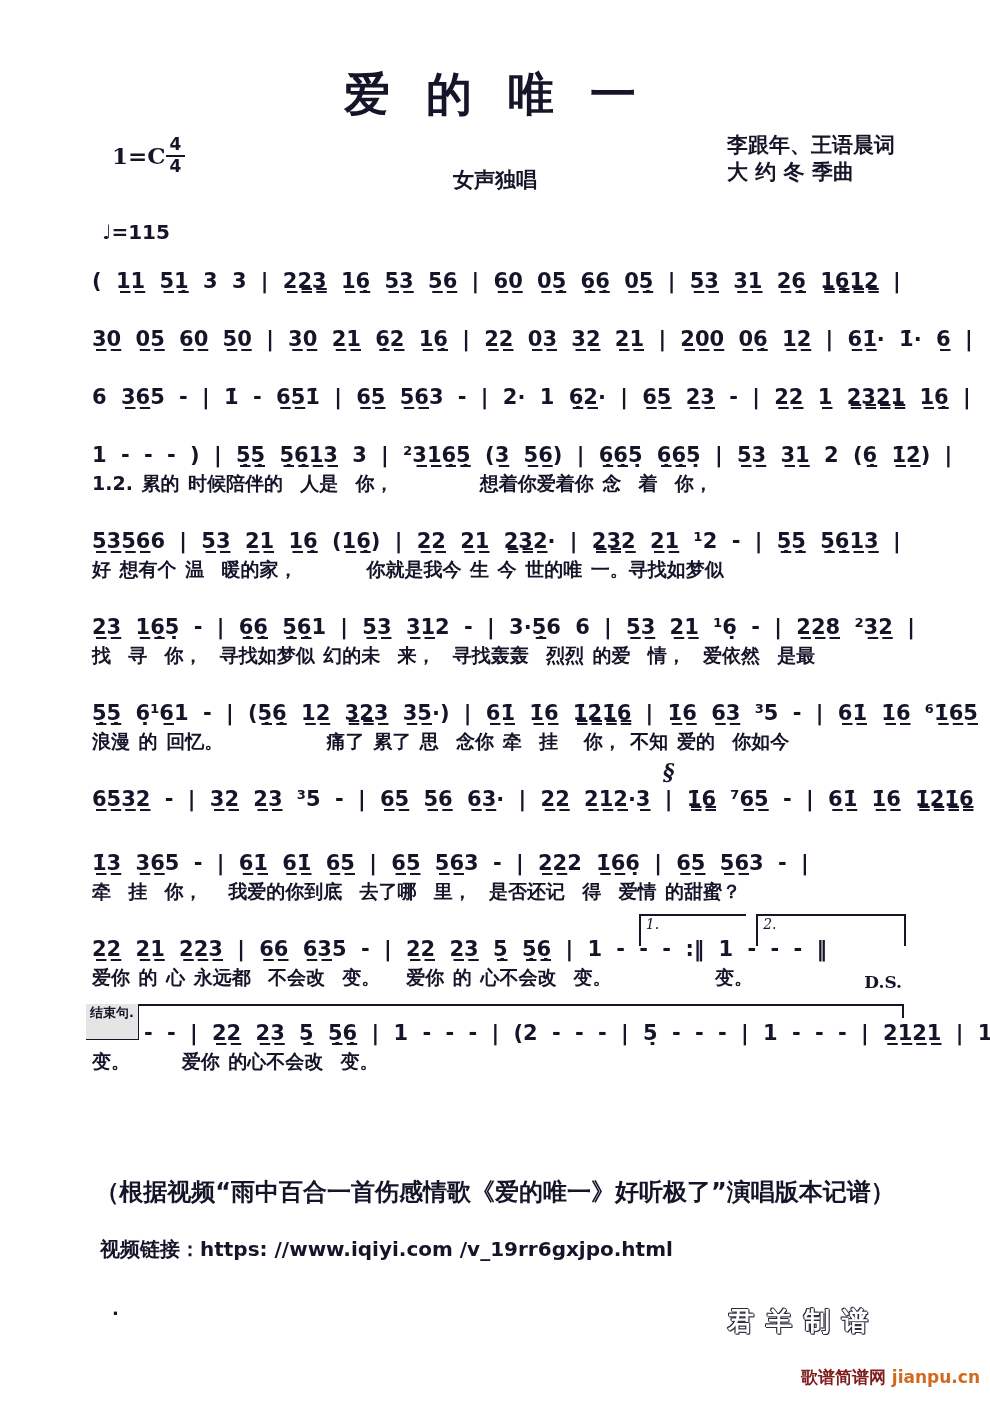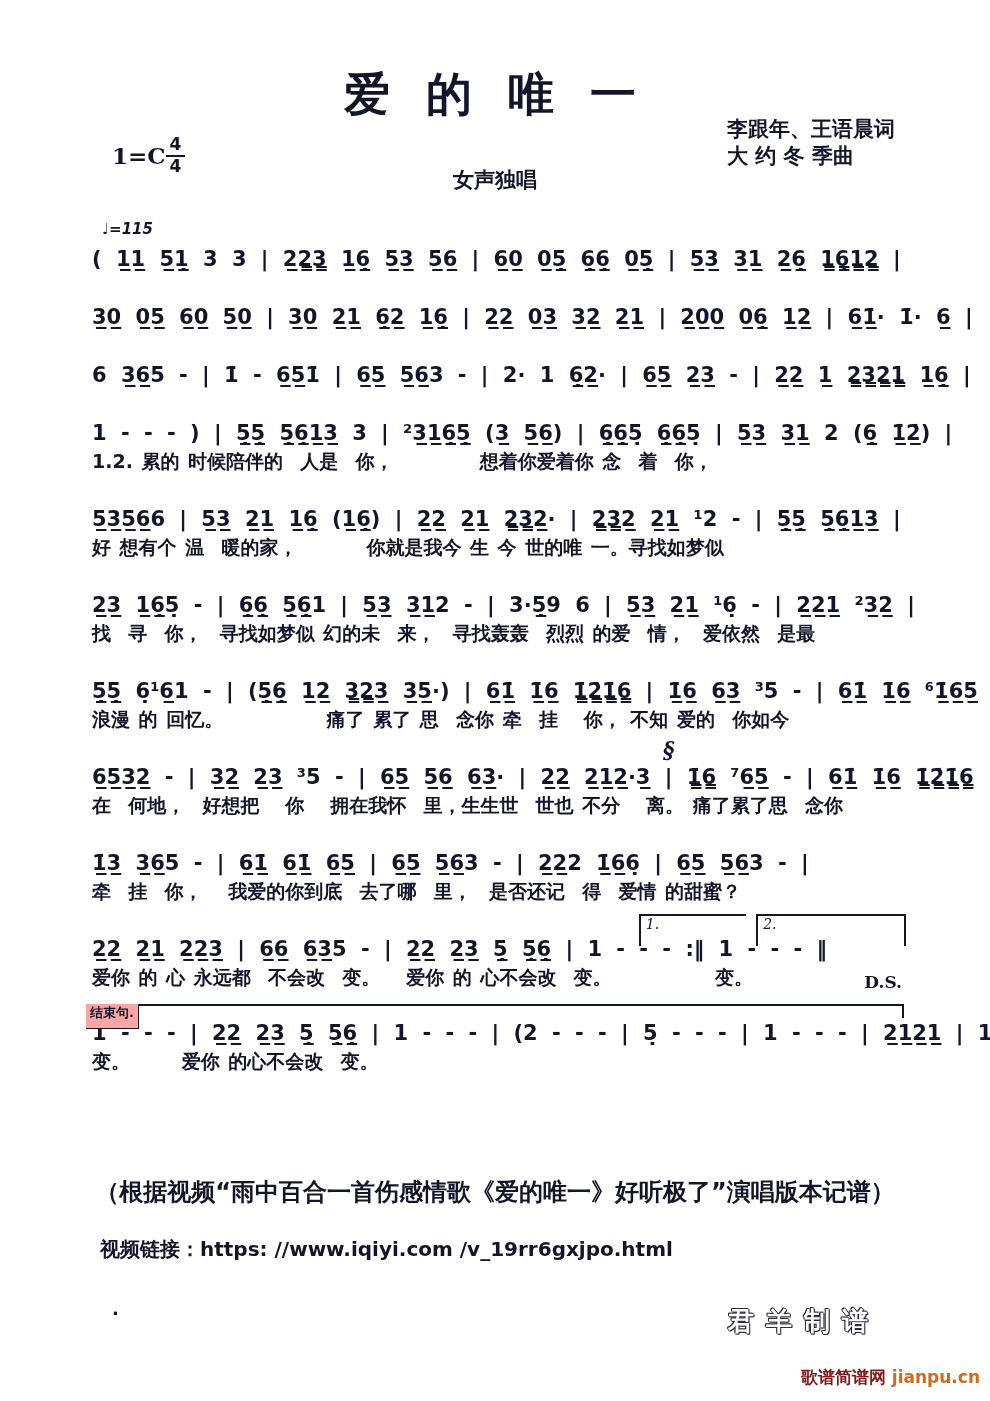--- a/index.html
+++ b/index.html
@@ -6,42 +6,42 @@
   .page{position:relative;width:990px;height:1401px;background:#fff;
         font-family:"DejaVu Sans",sans-serif;color:#15152a;overflow:hidden;border-radius:30px;}
   .title{position:absolute;top:64px;left:0;right:0;text-align:center;
          font-family:"DejaVu Serif",serif;font-weight:bold;font-size:46px;letter-spacing:10px;}
   .key-sig{position:absolute;top:136px;left:112px;display:flex;align-items:center;gap:0;
            font-family:"DejaVu Serif",serif;font-size:23px;font-weight:bold;}
   .meter{display:inline-flex;flex-direction:column;align-items:center;font-size:17px;line-height:1.05;font-weight:bold;font-family:"DejaVu Sans",sans-serif;}
   .meter .num{border-bottom:2px solid currentColor;padding:0 4px 1px;}
   .meter .den{padding-top:1px;}
   .subtitle{position:absolute;top:166px;left:0;right:0;text-align:center;font-size:21px;font-weight:bold;}
-  .credits{position:absolute;top:116px;right:95px;text-align:left;font-size:21px;font-weight:bold;line-height:1.3;}
+  .credits{position:absolute;top:132px;right:95px;text-align:left;font-size:21px;font-weight:bold;line-height:1.3;}
   .score{position:absolute;top:220px;left:92px;width:810px;}
-  .tempo{font-size:15px;font-weight:bold;margin:0 0 4px 10px;font-style:italic;}
+  .tempo{font-size:20px;font-weight:bold;margin:0 0 20px 10px;}
   .music{font-size:21px;font-weight:bold;white-space:pre;word-spacing:7px;line-height:34px;}
   .lyrics{font-size:19px;font-weight:bold;white-space:pre;word-spacing:2px;line-height:22px;}
   .sys{position:relative;margin-bottom:24px;}
   .sys.with-lyrics{margin-bottom:30px;}
   .sys.volta-sys{margin-top:20px;margin-bottom:28px;}
   .sys.coda-sys{margin-top:22px;}
   .segno{position:absolute;top:-24px;left:70.5%;font-family:"DejaVu Serif",serif;
          font-size:22px;font-weight:bold;font-style:italic;}
   .volta{position:absolute;top:-18px;height:30px;border-top:2px solid currentColor;}
   .volta.v1{left:67.5%;width:13%;border-left:2px solid currentColor;}
   .volta.v2{left:82%;width:18%;border-left:2px solid currentColor;border-right:2px solid currentColor;}
   .volta-label{display:block;font-family:"DejaVu Serif",serif;font-style:italic;
                font-size:14px;padding:0 0 0 5px;}
   .ds{position:absolute;right:0;bottom:-4px;font-family:"DejaVu Serif",serif;
       font-weight:bold;font-size:17px;}
   .coda-line{position:absolute;top:-12px;left:-6px;right:-2px;height:12px;
              border-top:2px solid currentColor;border-left:2px solid currentColor;border-right:2px solid currentColor;}
-  .coda-label{position:absolute;top:-12px;left:-6px;font-size:13px;font-weight:bold;background:#fca5a5;
-              border-right:1px solid currentColor;border-bottom:1px solid currentColor;padding:0 4px 6px;}
+  .coda-label{position:absolute;top:-12px;left:-6px;font-size:13px;font-weight:bold;background:#e5e5e5;
+              border-right:1px solid currentColor;border-bottom:1px solid currentColor;padding:0 4px 17px;}
   .coda-sys .music{margin-top:14px;}
   .footnote{position:absolute;top:1176px;left:0;right:0;text-align:center;font-size:24px;font-weight:bold;}
   .video-link{position:absolute;top:1236px;left:100px;font-size:20px;font-weight:bold;}
   .maker{position:absolute;top:1304px;right:110px;font-family:"DejaVu Serif",serif;
          font-size:26px;font-weight:bold;letter-spacing:12px;color:#fff;
          text-shadow:1px 0 0 #2a2a3a,-1px 0 0 #2a2a3a,0 1px 0 #2a2a3a,0 -1px 0 #2a2a3a,1px 1px 0 #2a2a3a,-1px -1px 0 #2a2a3a;}
   .stray-dot{position:absolute;top:1298px;left:112px;font-size:18px;font-weight:bold;}
   .watermark{position:absolute;top:1366px;right:10px;font-size:17px;font-weight:bold;white-space:pre;}
   .watermark .site{color:#7f1d1d;}
   .watermark .domain{color:#d2691e;}
@@ -87,33 +87,32 @@
       <div class="music">1 - - - ) | 5̣̲5̣̲ 5̣̲6̣̲1̲3̲ 3 | ²3̲1̲6̣̲5̣̲ (3̲ 5̲6̲) | 6̣̲6̣̲5̣ 6̣̲6̣̲5̣ | 5̲3̲ 3̲1̲ 2 (6̣̲ 1̲̇2̲̇) |</div>
       <div class="lyrics">1.2. 累的 时候陪伴的  人是  你，          想着你爱着你 念  着  你，</div>
     </div>
 
     <div class="sys with-lyrics">
       <div class="music">5̲3̲5̲6̲6 | 5̲3̲ 2̲1̲ 1̲6̣̲ (1̲6̣̲) | 2̲2̲ 2̲1̲ 2̳3̳2̲· | 2̳3̳2̲ 2̲1̲ ¹2 - | 5̣̲5̣̲ 5̣̲6̣̲1̲3̲ |</div>
       <div class="lyrics">好 想有个 温  暖的家，        你就是我今 生 今 世的唯 一。寻找如梦似</div>
     </div>
 
     <div class="sys with-lyrics">
-      <div class="music">2̲3̲ 1̲6̣̲5̣ - | 6̣̲6̣̲ 5̣̲6̣̲1 | 5̲3̲ 3̲1̲2 - | 3·5̣̲9 6 | 5̲3̲ 2̲1̲ ¹6̣ - | 2̲2̲1̲ ²3̲2̲ |</div>
+      <div class="music">2̲3̲ 1̲6̣̲5̣ - | 6̣̲6̣̲ 5̣̲6̣̲1 | 5̲3̲ 3̲1̲2 - | 3·5̣̲6 6 | 5̲3̲ 2̲1̲ ¹6̣ - | 2̲2̲8̲ ²3̲2̲ |</div>
       <div class="lyrics">找  寻  你，  寻找如梦似 幻的未  来，  寻找轰轰  烈烈 的爱  情，  爱依然  是最</div>
     </div>
 
     <div class="sys with-lyrics">
       <div class="music">5̣̲5̣̲ 6̣¹6̲1 - | (5̣̲6̣̲ 1̲2̲ 3̳2̳3̲ 3̲5̲·) | 6̲1̲̇ 1̲̇6̲ 1̳̇2̳̇1̳̇6̳ | 1̲̇6̲ 6̲3̲ ³5 - | 6̲1̲̇ 1̲̇6̲ ⁶1̲̇6̲5̲ |</div>
       <div class="lyrics">浪漫 的 回忆。            痛了 累了 思  念你 牵  挂   你， 不知 爱的  你如今</div>
     </div>
 
     <div class="sys with-lyrics">
       <span class="segno">§</span>
       <div class="music">6̲5̲3̲2̲ - | 3̲2̲ 2̲3̲ ³5 - | 6̲5̲ 5̲6̲ 6̲3̲· | 2̲2̲ 2̲1̲2̲·3̲ | 1̳̇6̳ ⁷6̲5̲ - | 6̲1̲̇ 1̲̇6̲ 1̳̇2̳̇1̳̇6̳ |</div>
-      <div class="lyrics">在  何地，  好想把   你   拥在我怀  里，生生世  世也 不分   离。 痛了累了思  念你</div>
     </div>
 
     <div class="sys with-lyrics">
       <div class="music">1̲̇3̲ 3̲6̲5 - | 6̲1̲̇ 6̲1̲̇ 6̲5̲ | 6̲5̲ 5̲6̲3 - | 2̲2̲2 1̲̇6̲6̣ | 6̲5̲ 5̲6̲3 - |</div>
       <div class="lyrics">牵  挂  你，   我爱的你到底  去了哪  里，  是否还记  得  爱情 的甜蜜？</div>
     </div>
 
     <div class="sys with-lyrics volta-sys">
       <div class="volta v1">
         <span class="volta-label">1.</span>

